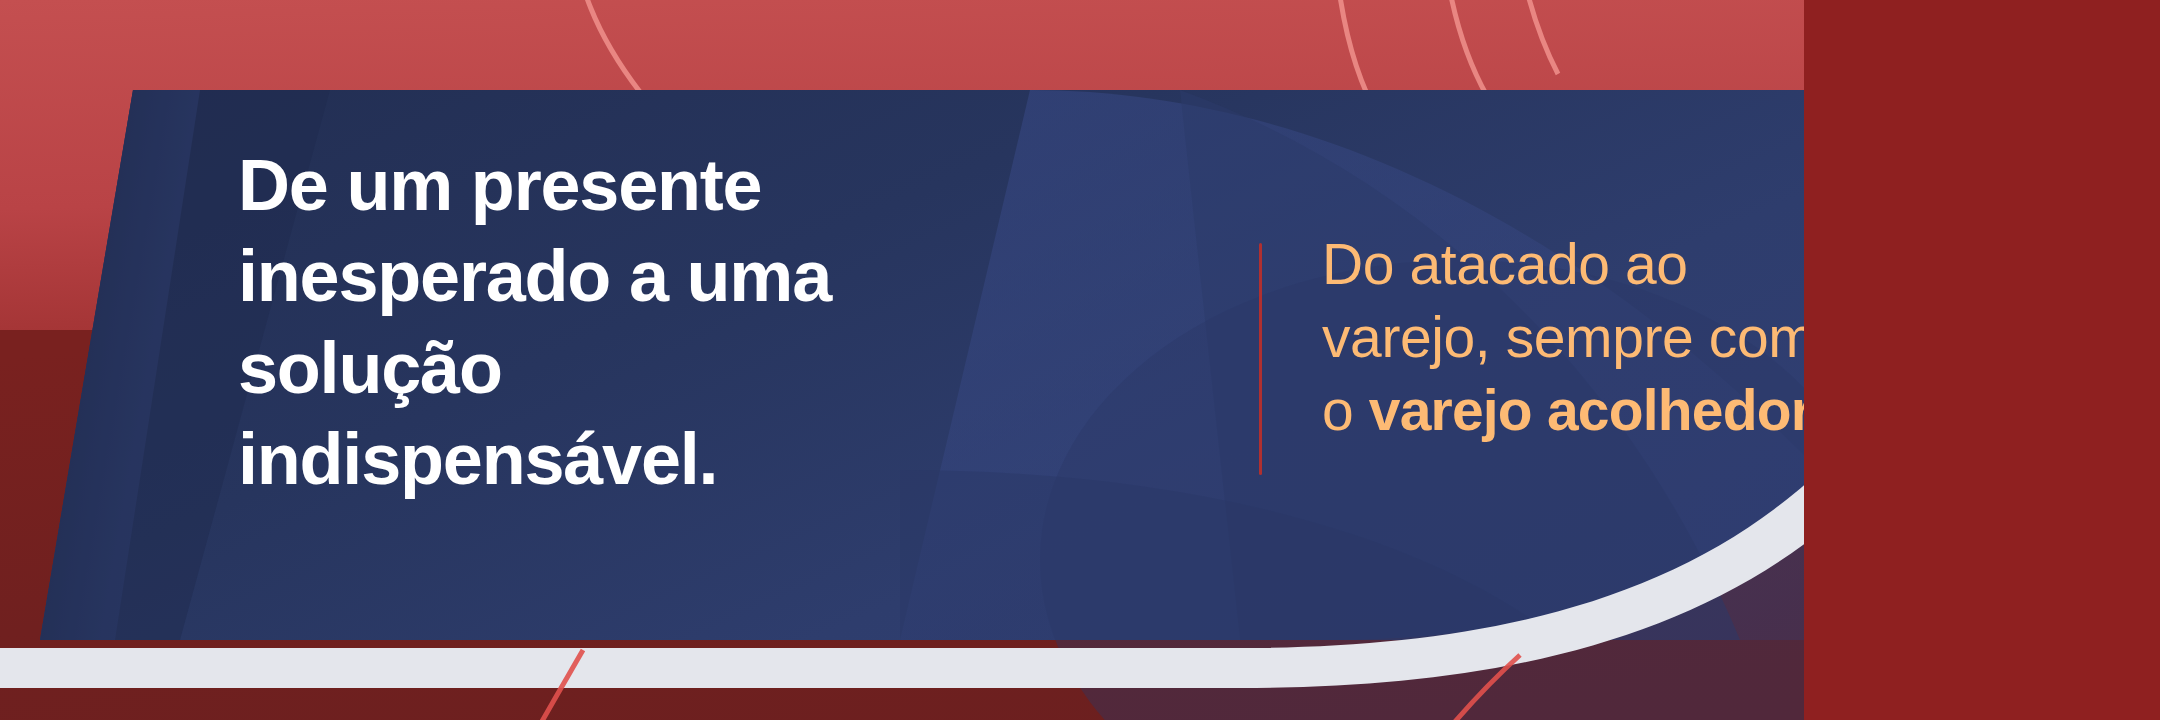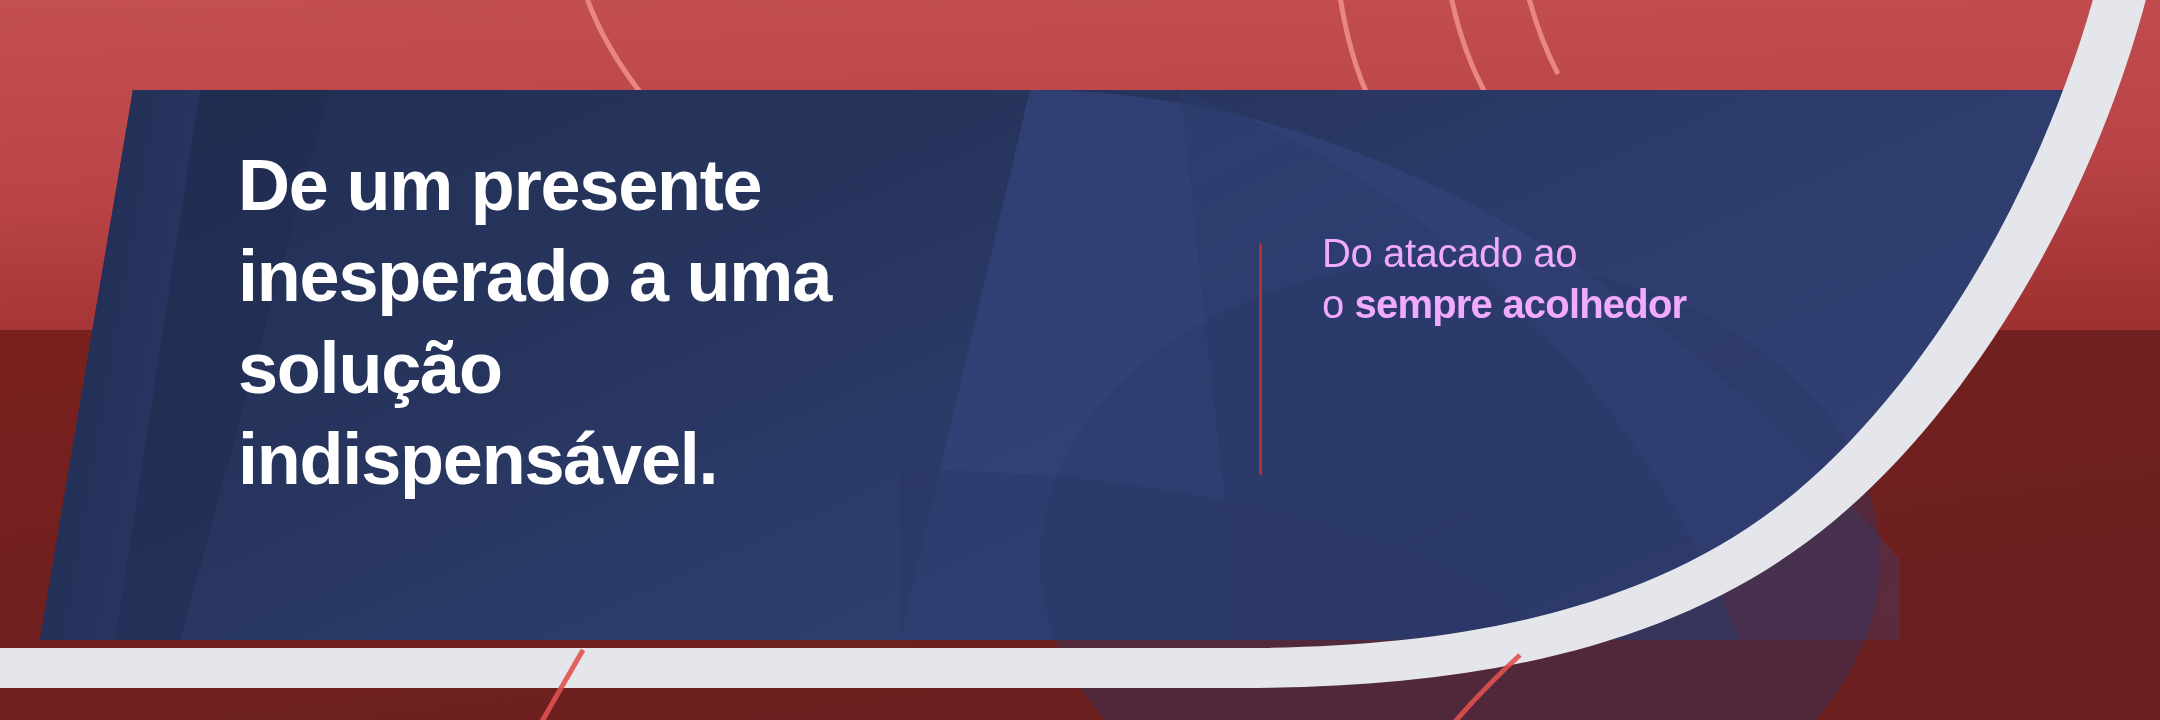--- a/index.html
+++ b/index.html
@@ -5,21 +5,21 @@
   * { margin:0; padding:0; box-sizing:border-box; }
   html, body {
     width:2160px; height:720px;
     overflow:hidden;
     background:#8f2020;
     font-family:"Liberation Sans", sans-serif;
   }
 
   #banner {
     position:relative;
-    width:2160px;
+    width:1804px;
     height:720px;
     overflow:hidden;
   }
 
   #bg-svg {
     position:absolute;
     inset:0;
     width:2160px;
     height:720px;
     display:block;
@@ -53,22 +53,22 @@
     height:232px;
     background:#b03030;
     border-radius:2px;
   }
 
   #subcopy {
     position:absolute;
     left:1322px;
     top:228px;
     width:520px;
-    color:#f0abfc;
-    font-size:40px;
+    color:#fdba74;
+    font-size:57px;
     font-weight:300;
     line-height:1.28;
     letter-spacing:-0.4px;
   }
   #subcopy .ln { display:block; }
   #subcopy b { font-weight:700; letter-spacing:-0.8px; }
 </style>
 </head>
 <body>
 
@@ -154,17 +154,18 @@
   <div id="content">
 
     <h1 id="headline">De um presente
 inesperado a uma
 solução indispensável.</h1>
 
     <div id="divider"></div>
 
     <div id="subcopy">
       <span class="ln">Do atacado ao</span>
-      <span class="ln"><span>o </span><b>sempre acolhedor</b></span>
+      <span class="ln">varejo, sempre com</span>
+      <span class="ln"><span>o </span><b>varejo acolhedor</b></span>
     </div>
 
   </div>
 </div>
 
 </body></html>

